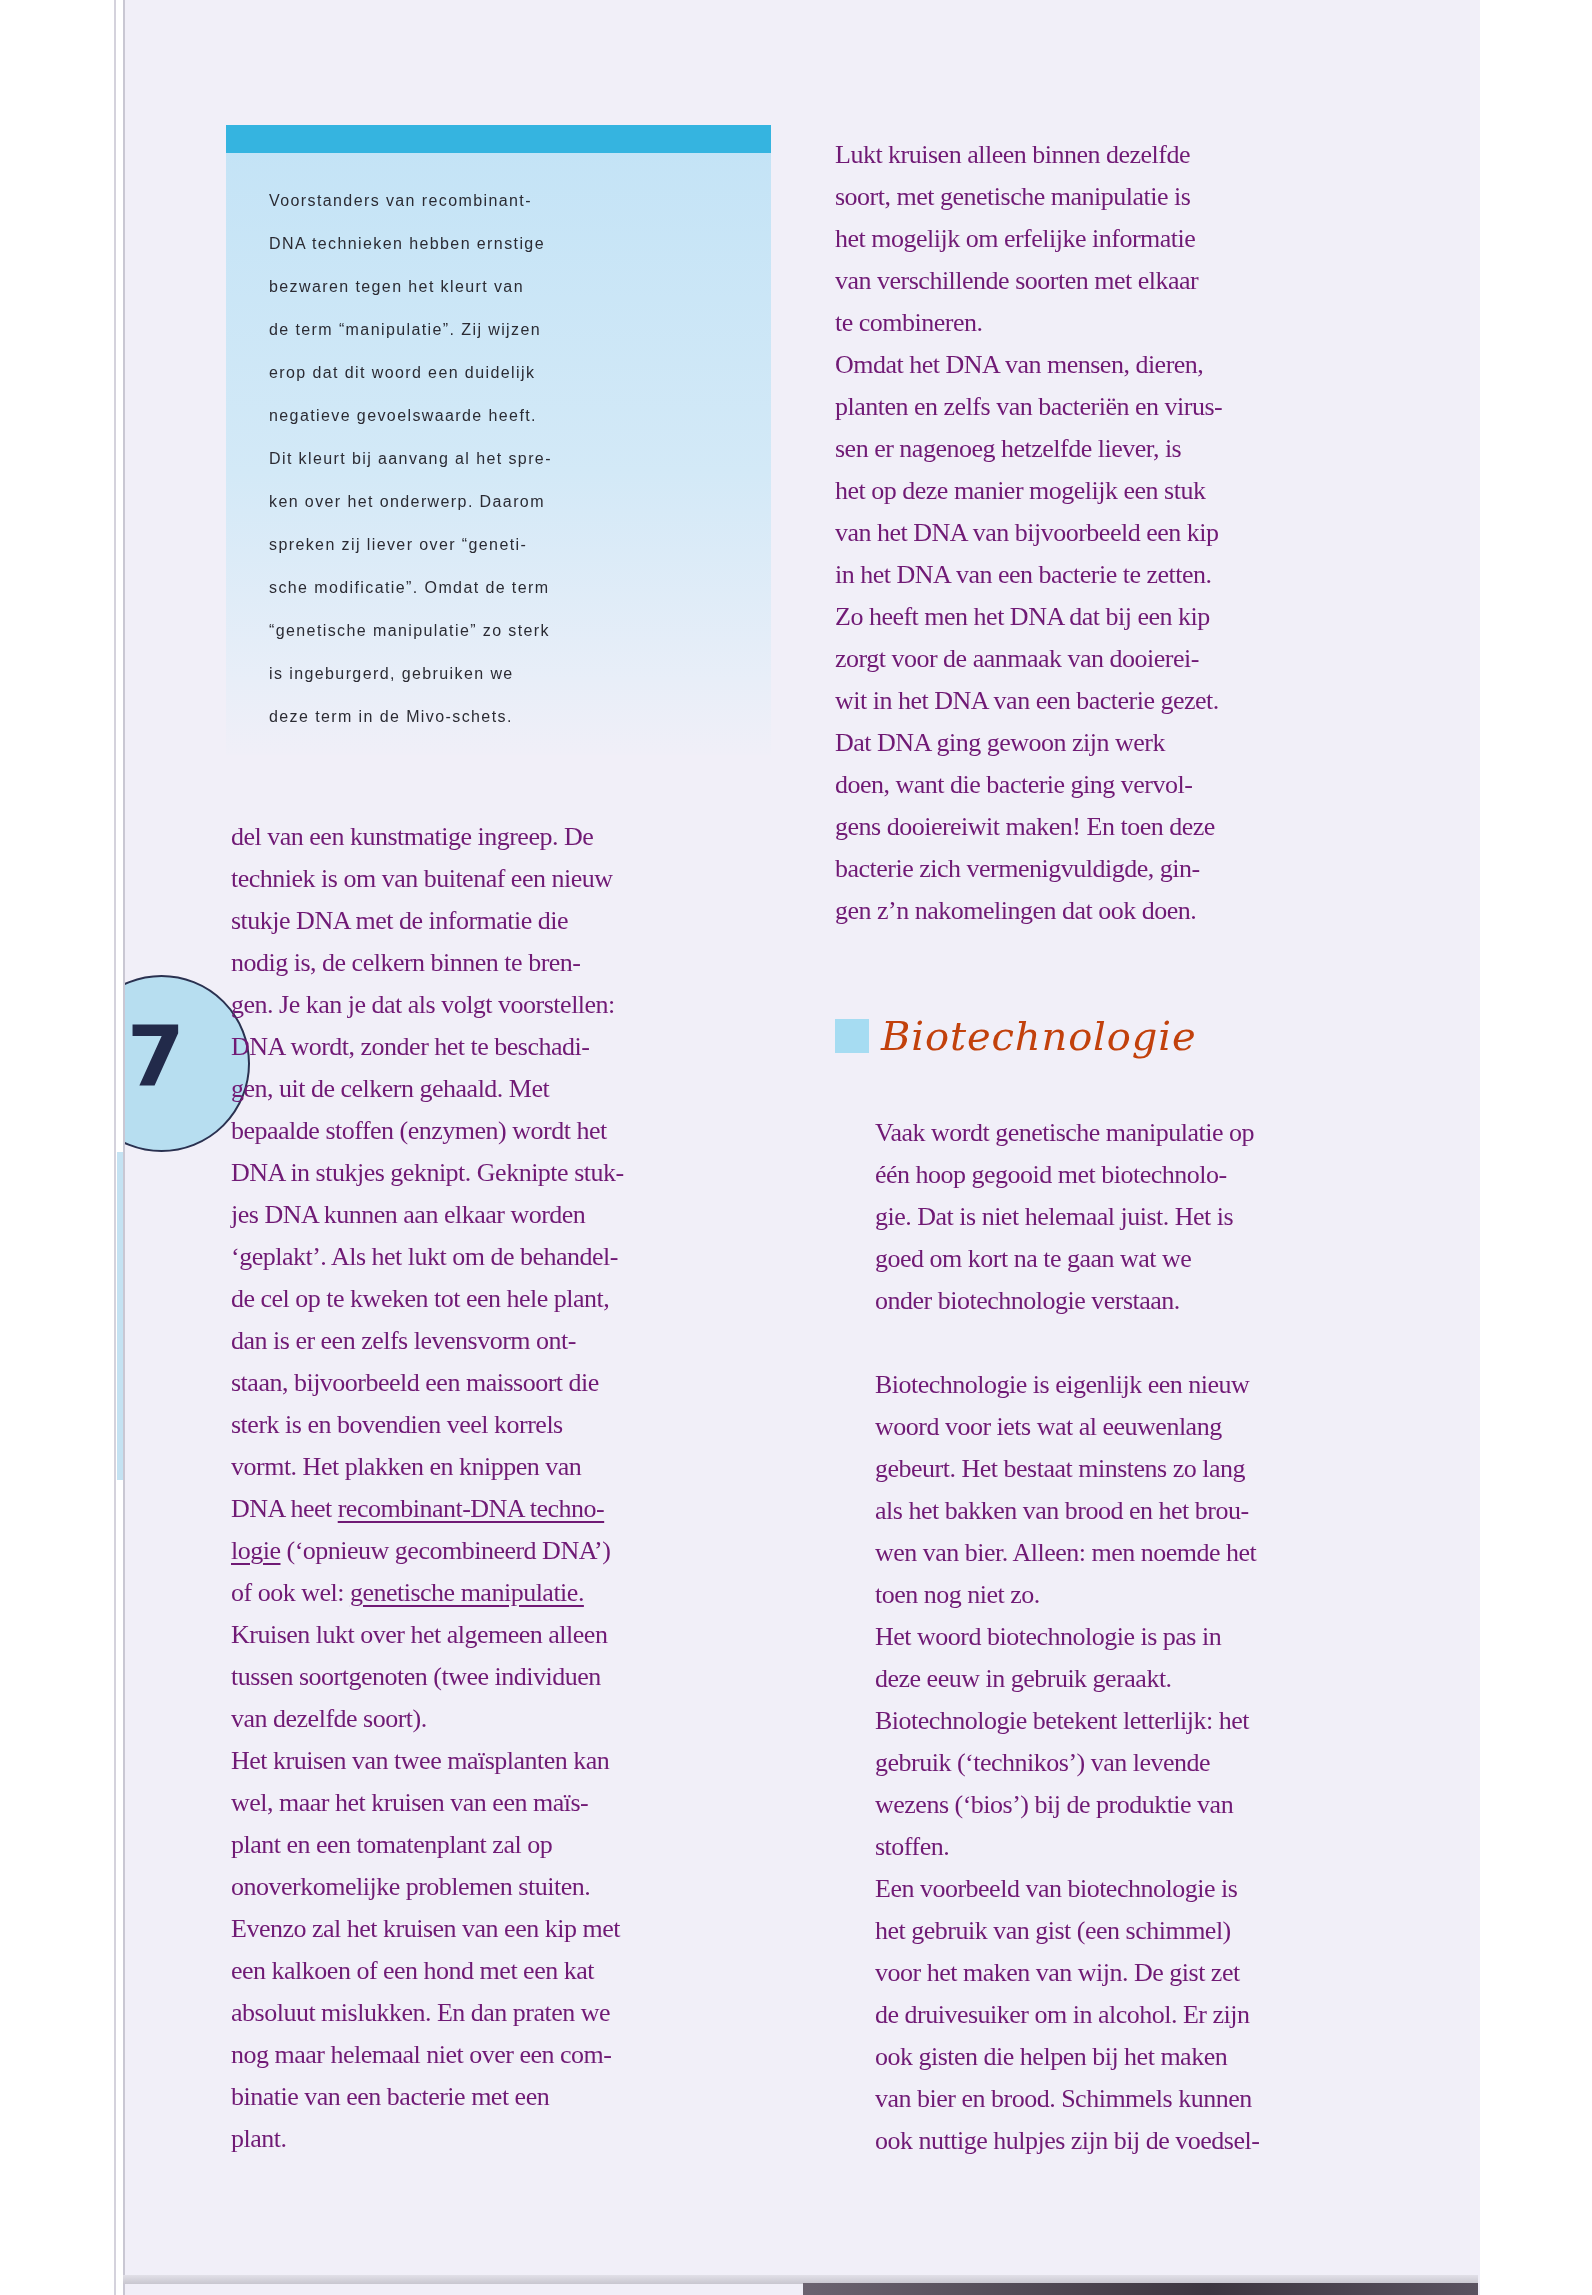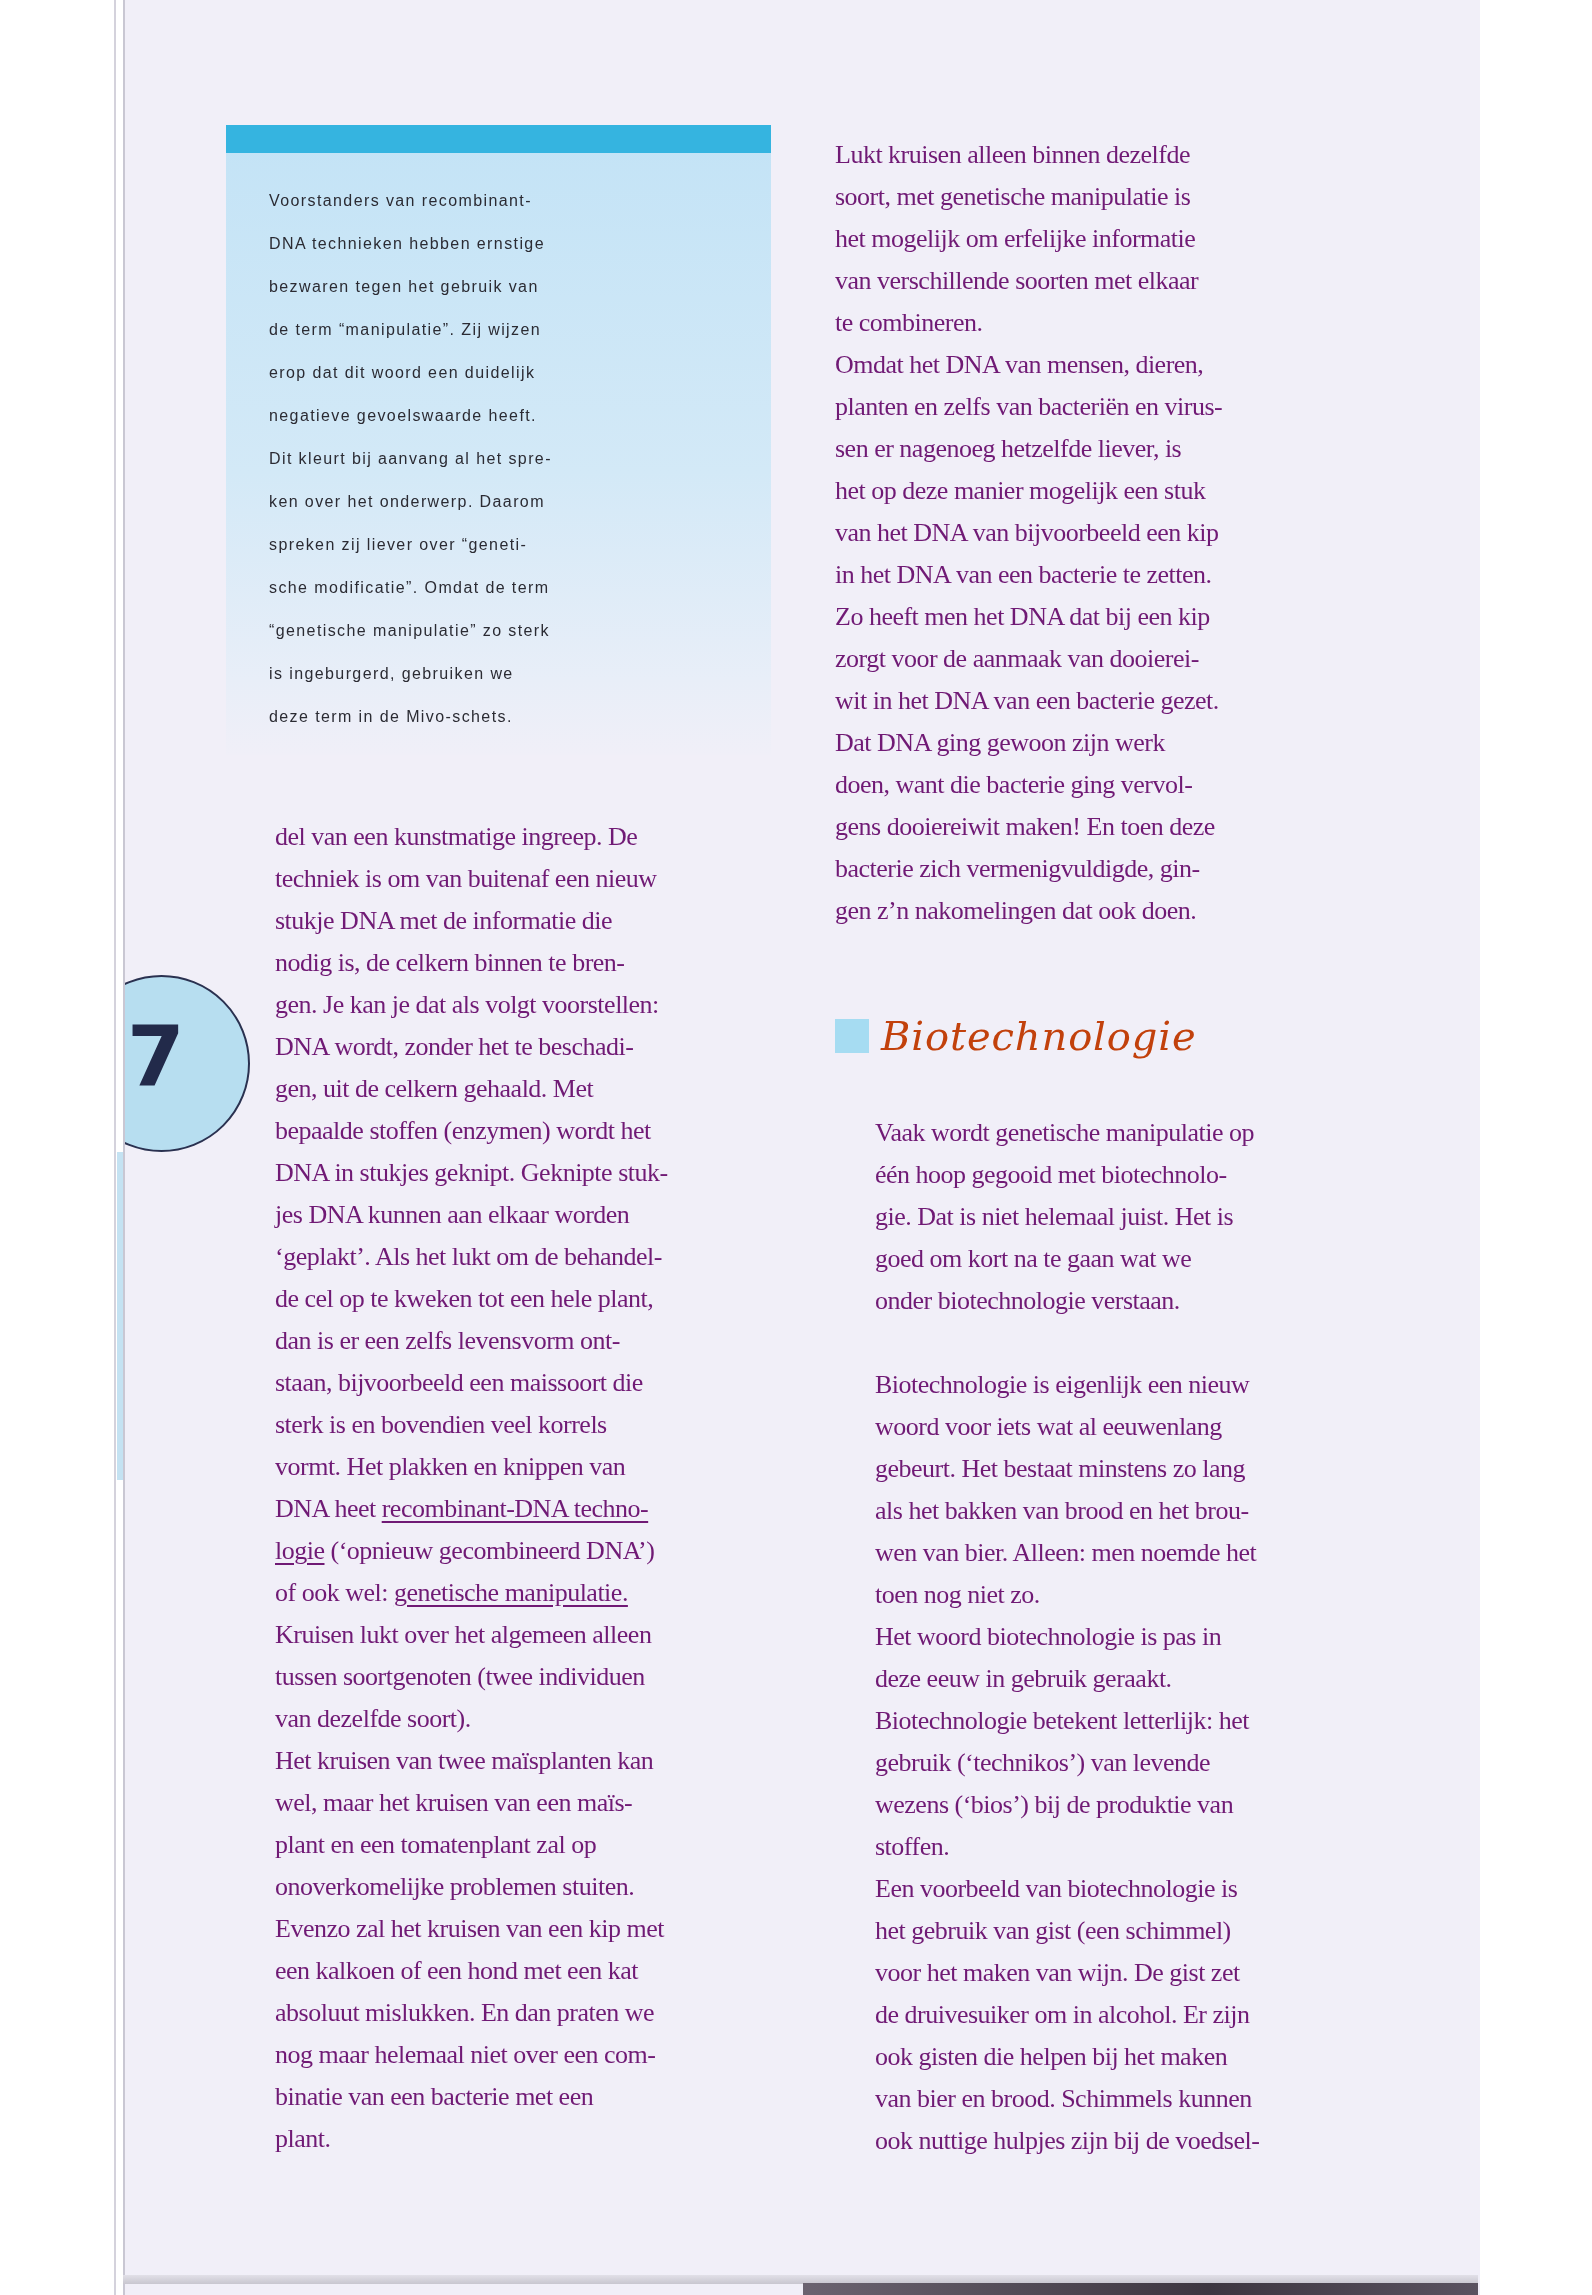--- a/index.html
+++ b/index.html
@@ -50,21 +50,21 @@
     font-family: "Liberation Sans", sans-serif; font-size: 16px; line-height: 43px;
     letter-spacing: 1.4px; color: #2b2b33;
   }
   .box-line { display: block; white-space: nowrap; }
   .col {
     position: absolute; font-family: Liberation Serif, serif; font-size: 26px;
     color: #701a75; letter-spacing: -0.5px;
   }
   .col .ln { display: block; white-space: nowrap; height: 42px; line-height: 42px; }
   .col .gap { display: block; height: 42px; }
-  .col-left { left: 231px; top: 816px; width: 552px; margin-left: 44px; }
+  .col-left { left: 231px; top: 816px; width: 552px; }
   .col-right-a { left: 835px; top: 134px; width: 552px; }
   .col-right-b { left: 835px; top: 1112px; width: 552px; margin-left: 40px; }
   .u { text-decoration: underline; text-decoration-thickness: 1.7px; text-underline-offset: 4.3px; }
   .heading {
     position: absolute; left: 835px; top: 1010px; height: 52px; display: flex; align-items: center;
   }
   .heading-square { width: 34px; height: 34px; background: #a6dcf2; margin-right: 12px; }
   .heading-text {
     font-family: "DejaVu Serif", serif; font-style: italic; font-size: 40px; color: #c2410c;
     letter-spacing: 0.9px;
@@ -77,21 +77,21 @@
 <div class="tab-strip"></div>
 <div class="page"></div>
 <div class="tab-circle"></div>
 <div class="tab-numeral">7</div>
 
 <div class="box">
   <div class="box-bar"></div>
   <div class="box-text">
     <span class="box-line">Voorstanders van recombinant-</span>
     <span class="box-line">DNA technieken hebben ernstige</span>
-    <span class="box-line">bezwaren tegen het gebruik van</span>
+    <span class="box-line">bezwaren tegen het kleurt van</span>
     <span class="box-line">de term “manipulatie”. Zij wijzen</span>
     <span class="box-line">erop dat dit woord een duidelijk</span>
     <span class="box-line">negatieve gevoelswaarde heeft.</span>
     <span class="box-line">Dit kleurt bij aanvang al het spre-</span>
     <span class="box-line">ken over het onderwerp. Daarom</span>
     <span class="box-line">spreken zij liever over “geneti-</span>
     <span class="box-line">sche modificatie”. Omdat de term</span>
     <span class="box-line">“genetische manipulatie” zo sterk</span>
     <span class="box-line">is ingeburgerd, gebruiken we</span>
     <span class="box-line">deze term in de Mivo-schets.</span>

